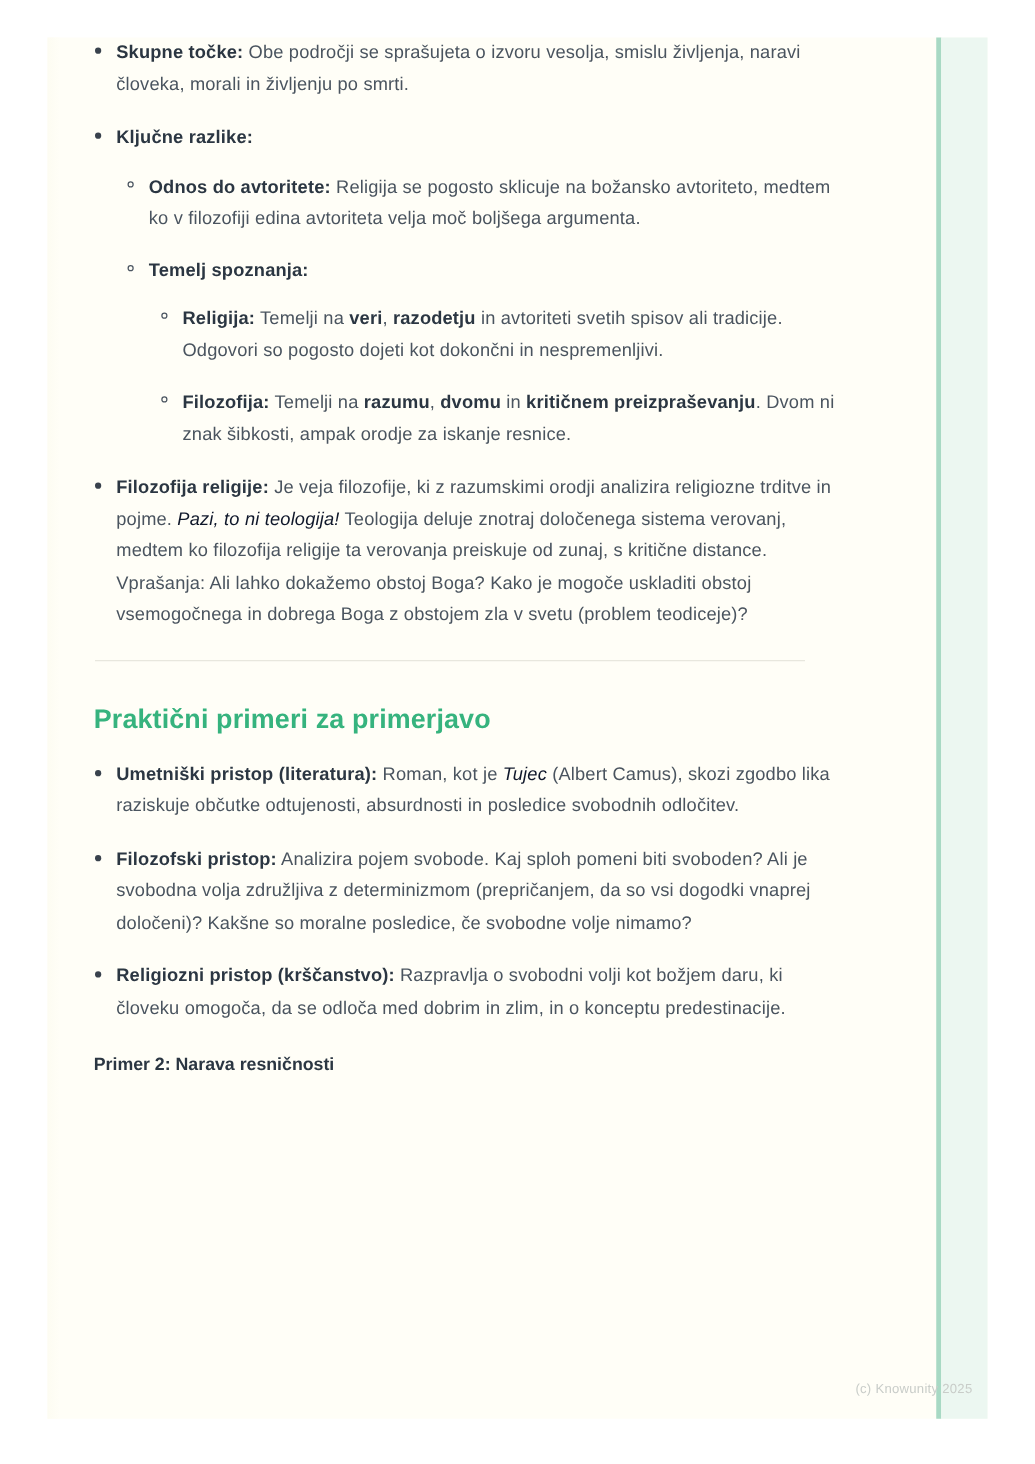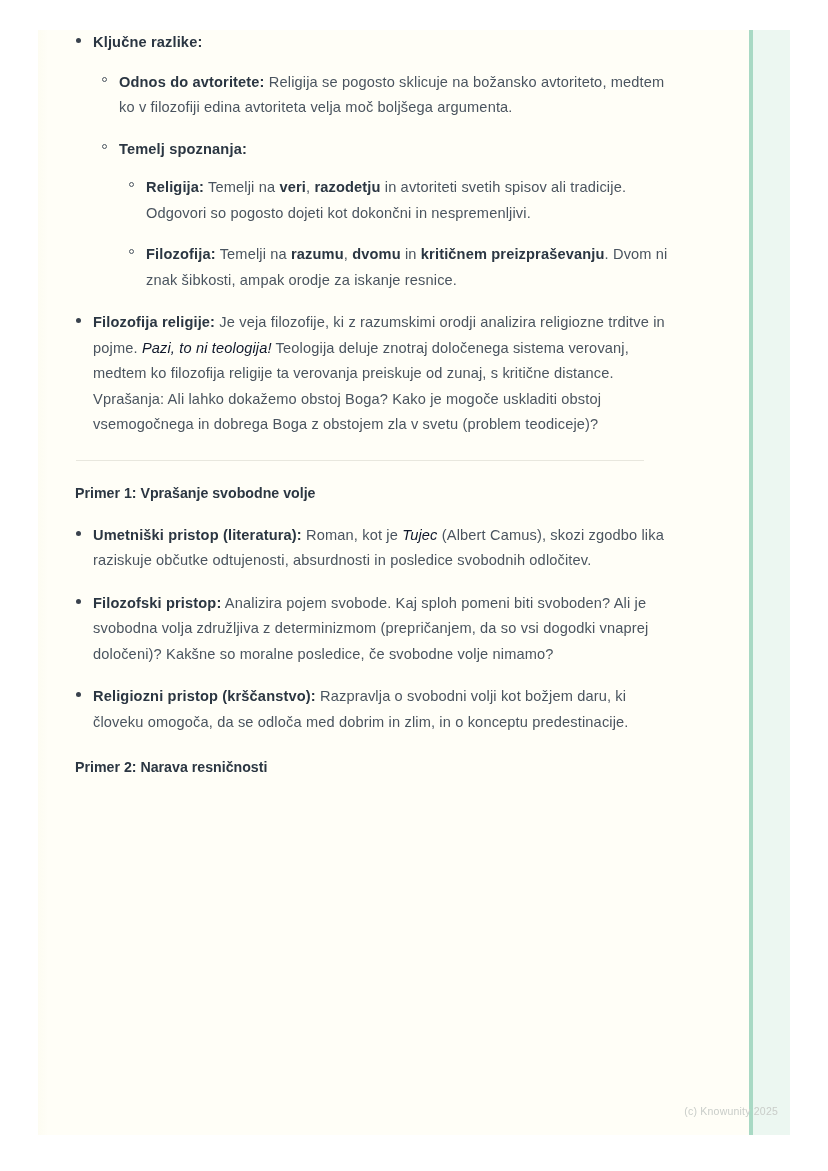--- a/index.html
+++ b/index.html
@@ -186,20 +186,24 @@
 <div id="page-sheet">
 
   <div id="sheet-left-shade"></div>
   <div id="accent-rule"></div>
   <div id="accent-panel"></div>
 
   <div id="content">
 
     <ul class="lvl1">
 
+      <li>
+        <span class="bullet"></span>
+        <span class="txt"><b>Skupne točke:</b><span> Obe področji se sprašujeta o izvoru vesolja, smislu življenja, naravi človeka, morali in življenju po smrti.</span></span>
+      </li>
 
       <li>
         <span class="bullet"></span>
         <span class="txt"><b>Ključne razlike:</b></span>
 
         <ul class="lvl2">
 
           <li>
             <span class="bullet"></span>
             <span class="txt"><b>Odnos do avtoritete:</b><span> Religija se pogosto sklicuje na božansko avtoriteto, medtem ko v filozofiji edina avtoriteta velja moč boljšega argumenta.</span></span>
@@ -229,22 +233,22 @@
 
       <li>
         <span class="bullet"></span>
         <span class="txt"><b>Filozofija religije:</b><span> Je veja filozofije, ki z razumskimi orodji analizira religiozne trditve in pojme. </span><i>Pazi, to ni teologija!</i><span> Teologija deluje znotraj določenega sistema verovanj, medtem ko filozofija religije ta verovanja preiskuje od zunaj, s kritične distance. Vprašanja: Ali lahko dokažemo obstoj Boga? Kako je mogoče uskladiti obstoj vsemogočnega in dobrega Boga z obstojem zla v svetu (problem teodiceje)?</span></span>
       </li>
 
     </ul>
 
     <div id="divider"></div>
 
-
-    <div class="subheading">Primer 1: Vprašanje svobodne volje</div>
+    <h2 id="section-heading">Praktični primeri za primerjavo</h2>
+
 
     <ul class="lvl1 group">
 
 
       <li>
         <span class="bullet"></span>
         <span class="txt"><b>Umetniški pristop (literatura):</b><span> Roman, kot je </span><i>Tujec</i><span> (Albert Camus), skozi zgodbo lika raziskuje občutke odtujenosti, absurdnosti in posledice svobodnih odločitev.</span></span>
       </li>
 
       <li>

